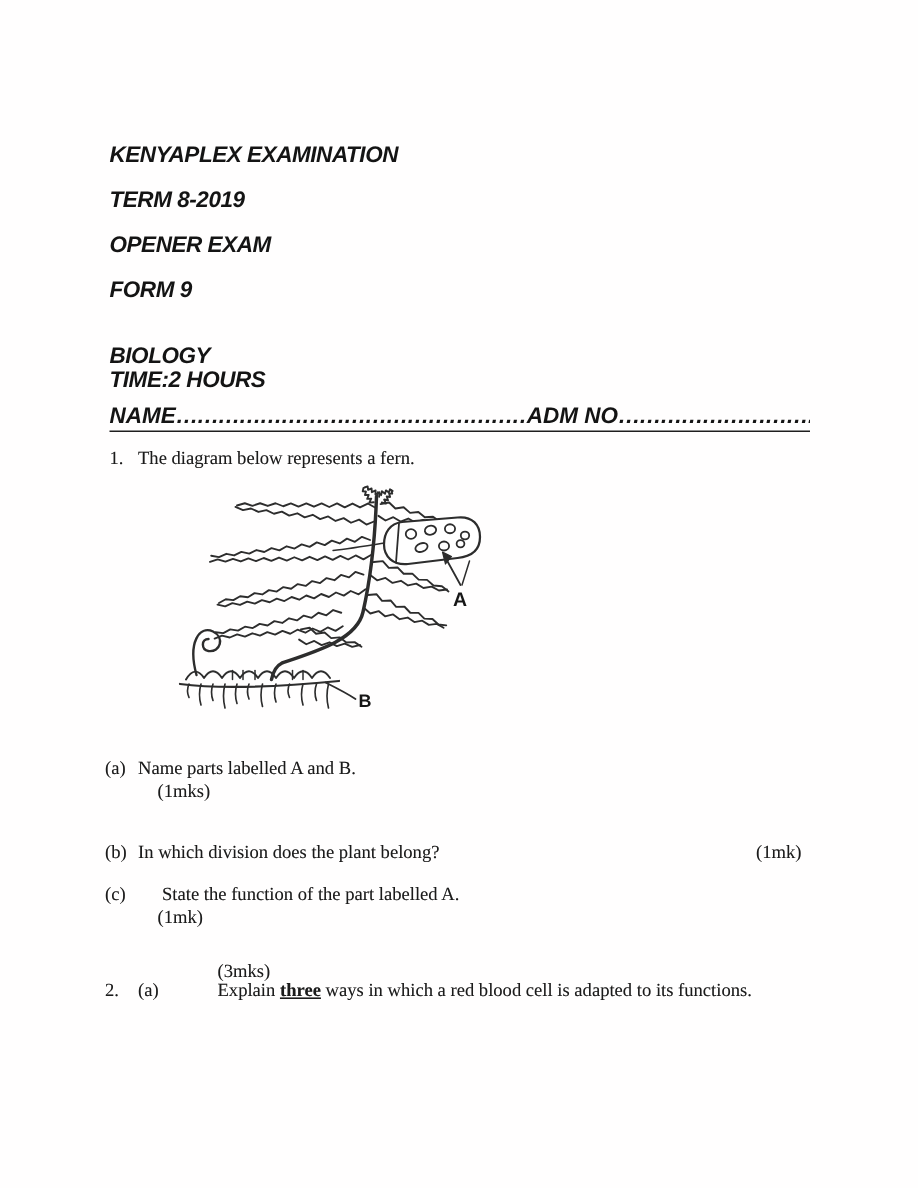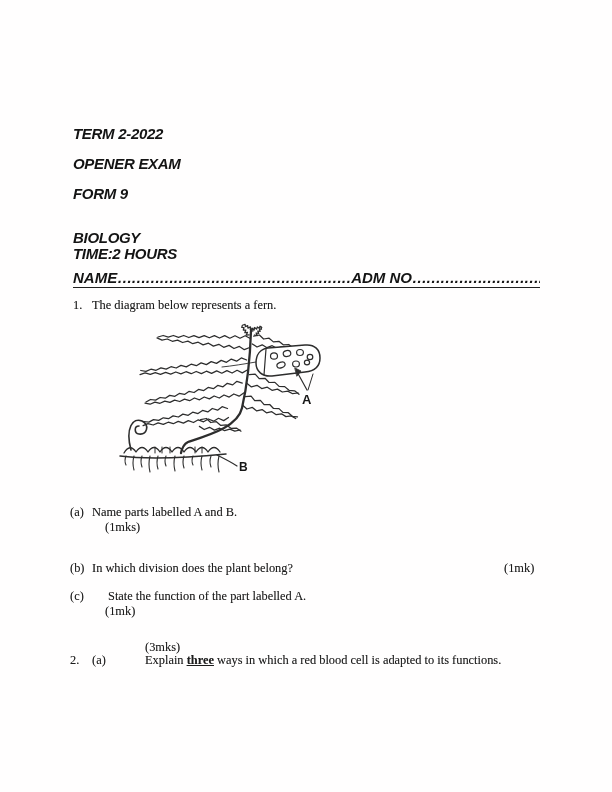--- a/index.html
+++ b/index.html
@@ -40,21 +40,22 @@
     font-family:"Liberation Sans", sans-serif;
     font-weight:bold;font-size:13px;fill:#161616;
   }
   .emph{font-weight:bold;text-decoration:underline;}
 </style>
 </head>
 <body>
 
 <div class="page">
 
-  <div class="hline" style="top:125px">TERM 2-2022</div>
+  <div class="hline" style="top:95px">KENYAPLEX EXAMINATION</div>
+  <div class="hline" style="top:125px">TERM 8-2019</div>
   <div class="hline" style="top:155px">OPENER EXAM</div>
   <div class="hline" style="top:185px">FORM 9</div>
   <div class="hline" style="top:229px">BIOLOGY</div>
   <div class="hline" style="top:245px">TIME:2 HOURS</div>
 
   <div class="nameline">
     <span>NAME</span>
     <span class="dots grow">………………………………………………………………………………………………………………</span>
     <span>ADM NO</span>
     <span class="dots fix">………………………………………………</span>

